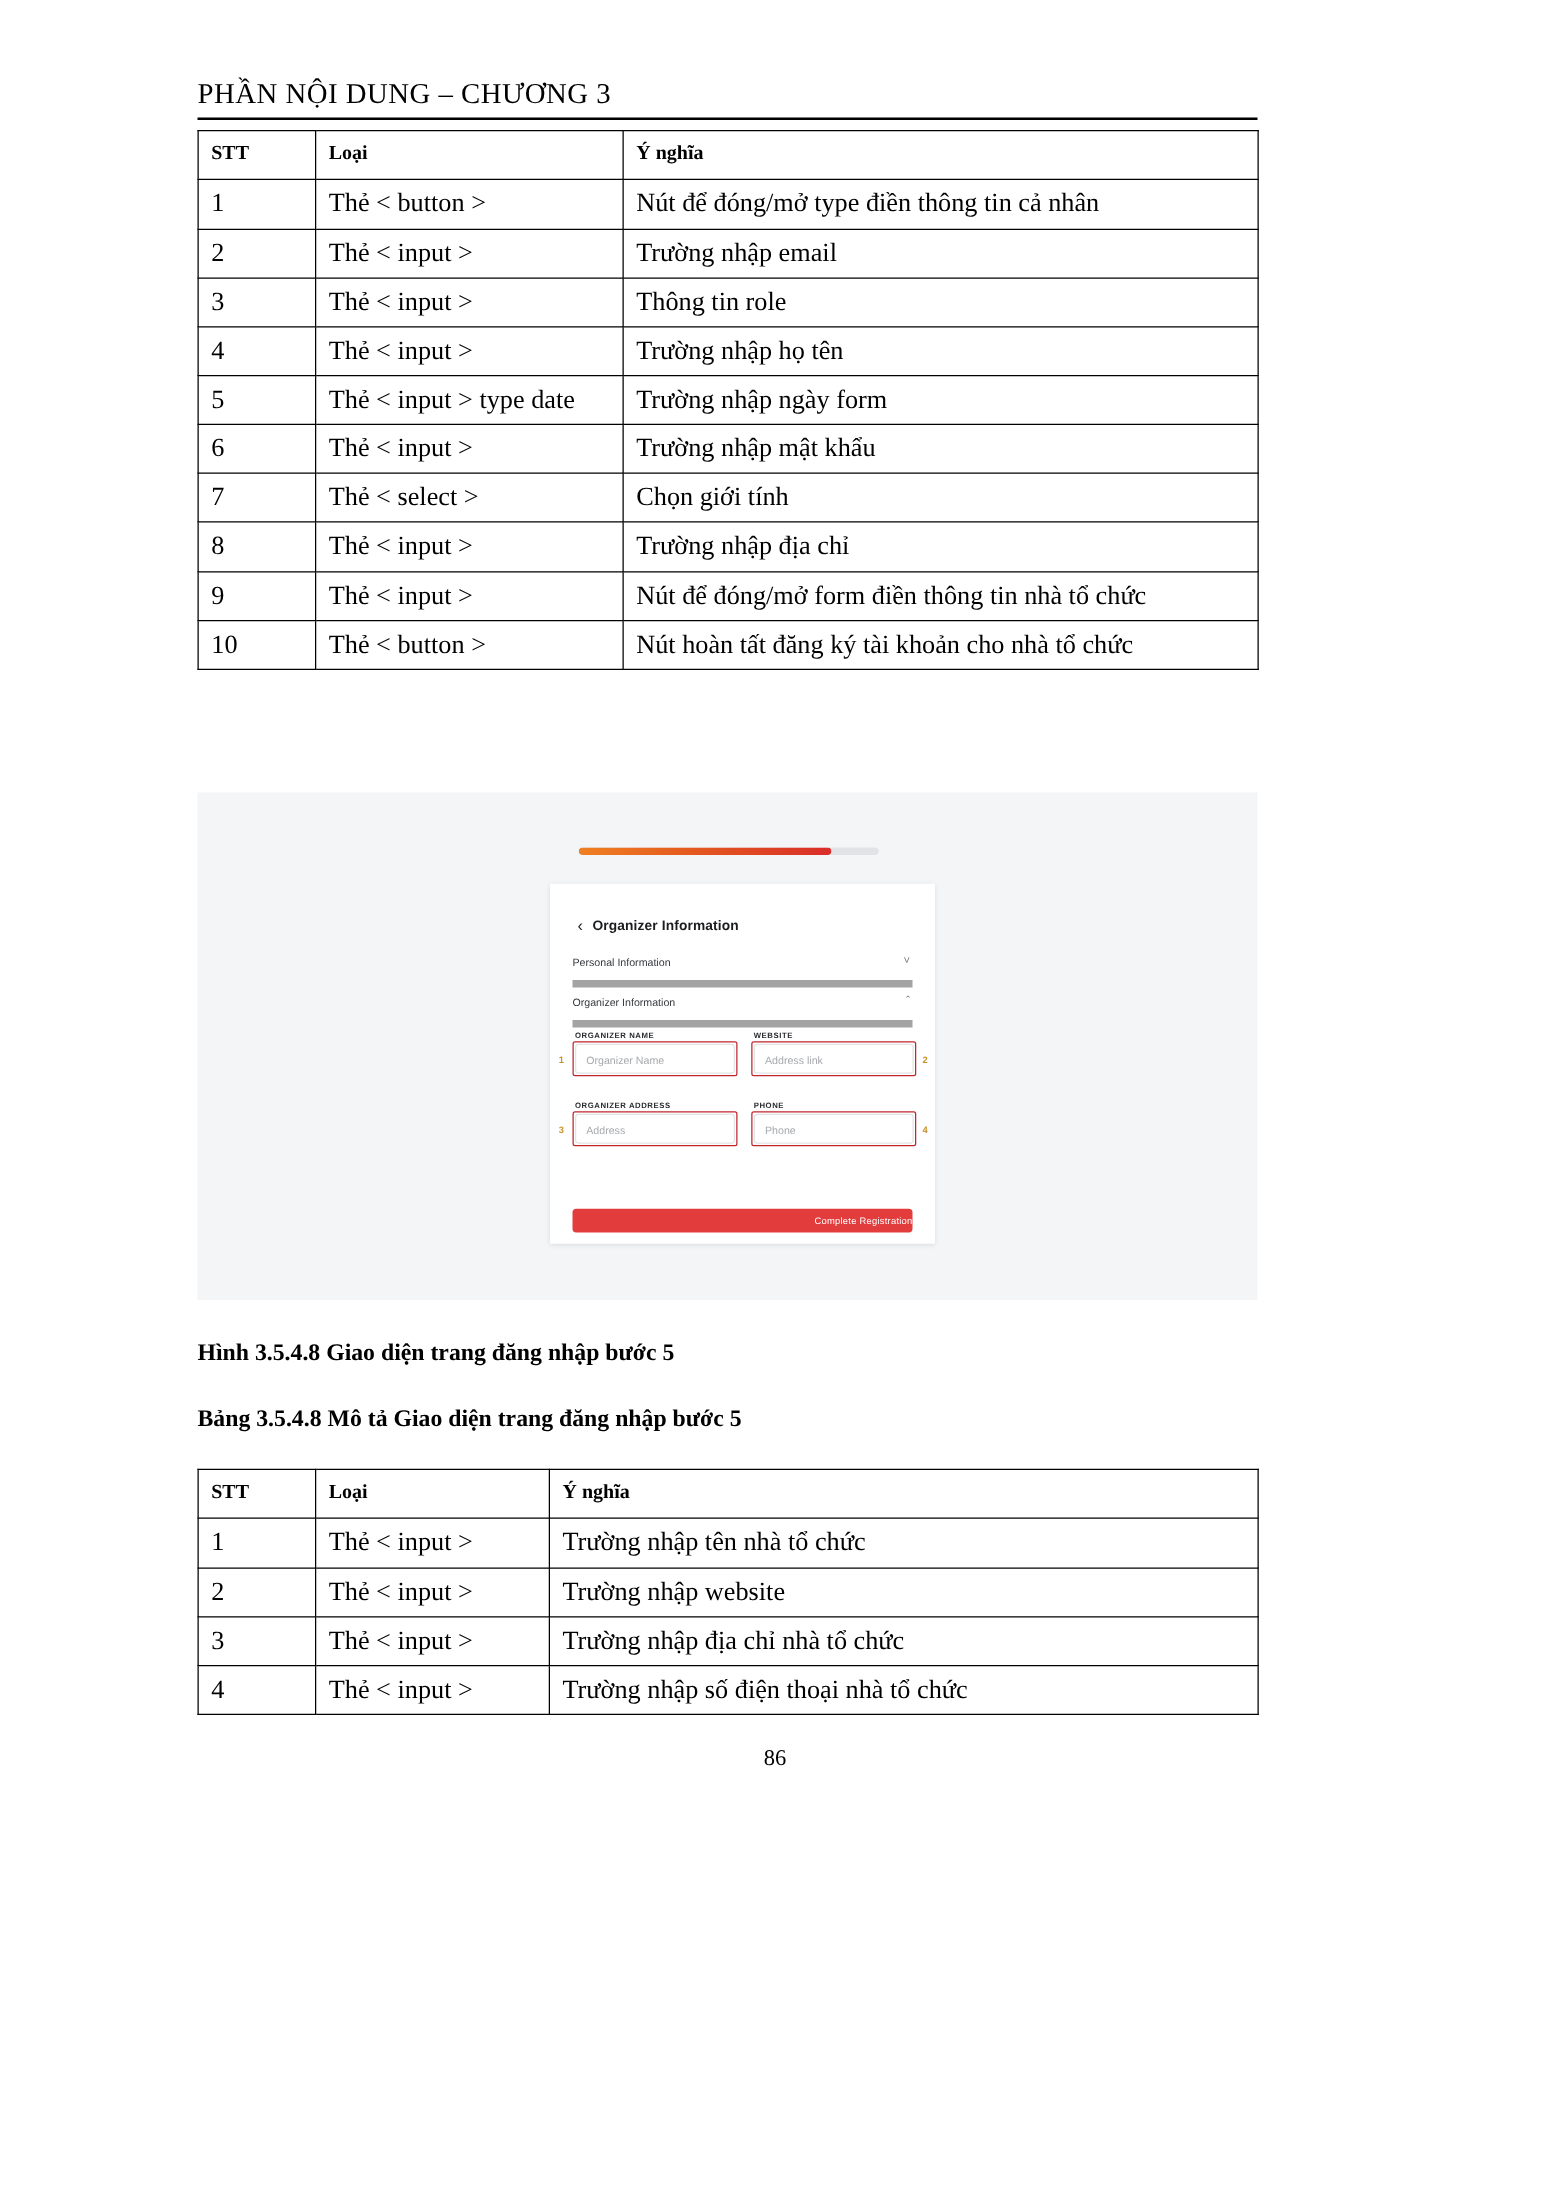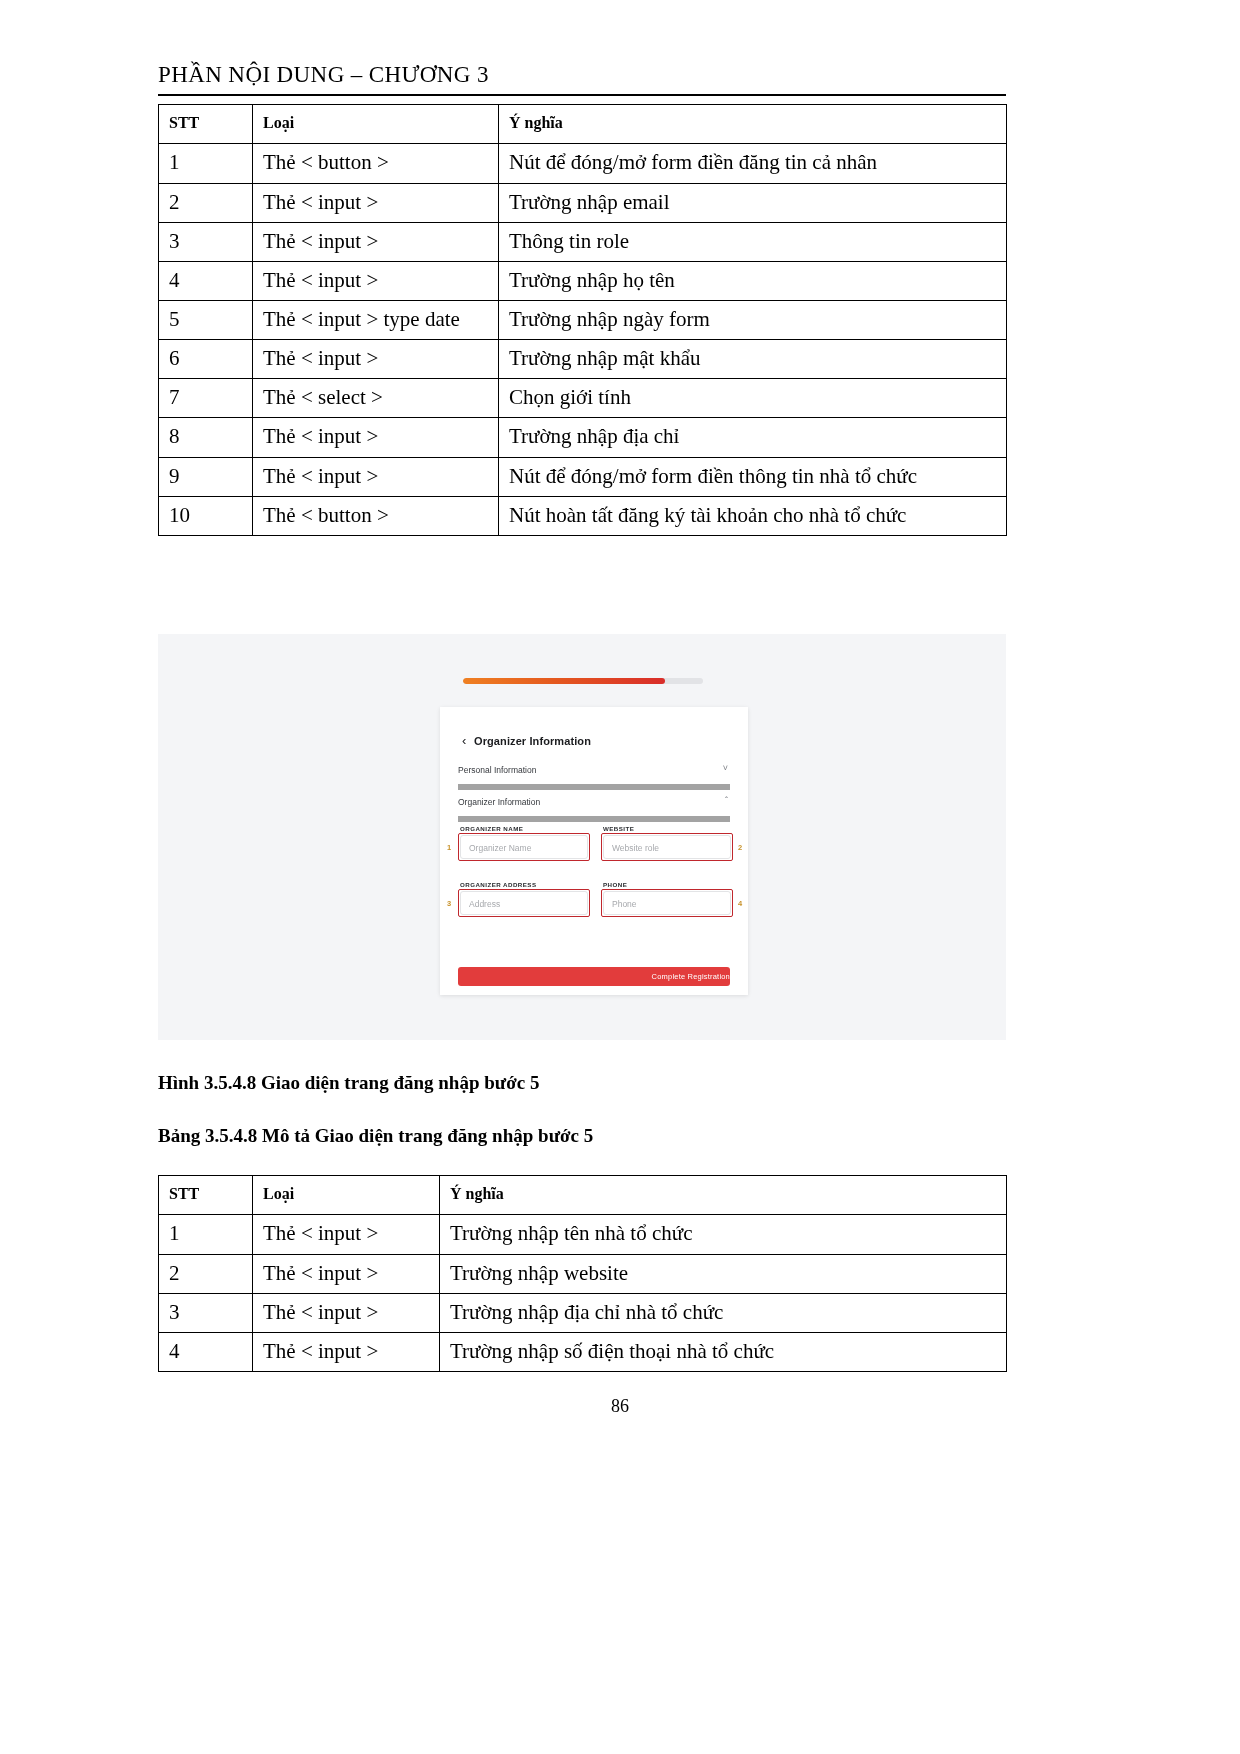--- a/index.html
+++ b/index.html
@@ -191,21 +191,21 @@
       <tr>
         <th>STT</th>
         <th>Loại</th>
         <th>Ý nghĩa</th>
       </tr>
     </thead>
     <tbody>
       <tr>
         <td>1</td>
         <td>Thẻ &lt; button &gt;</td>
-        <td>Nút để đóng/mở form điền đăng tin cả nhân</td>
+        <td>Nút để đóng/mở type điền thông tin cả nhân</td>
       </tr>
       <tr>
         <td>2</td>
         <td>Thẻ &lt; input &gt;</td>
         <td>Trường nhập email</td>
       </tr>
       <tr>
         <td>3</td>
         <td>Thẻ &lt; input &gt;</td>
         <td>Thông tin role</td>
@@ -272,21 +272,21 @@
           <span>Organizer Information</span>
           <span class="acc-caret">ˆ</span>
         </div>
 
         <div class="field-label" style="left:20px; top:118px;">ORGANIZER NAME</div>
         <div class="field-input" style="left:20px; top:128px; width:128px;">Organizer Name</div>
         <div class="anno-box" style="left:18px; top:126px; width:132px; height:28px;"></div>
         <div class="anno-num" style="left:7px; top:136px;">1</div>
 
         <div class="field-label" style="left:163px; top:118px;">WEBSITE</div>
-        <div class="field-input" style="left:163px; top:128px; width:128px;">Website role</div>
+        <div class="field-input" style="left:163px; top:128px; width:128px;">Address link</div>
         <div class="anno-box" style="left:161px; top:126px; width:132px; height:28px;"></div>
         <div class="anno-num" style="left:298px; top:136px;">2</div>
 
         <div class="field-label" style="left:20px; top:174px;">ORGANIZER ADDRESS</div>
         <div class="field-input" style="left:20px; top:184px; width:128px;">Address</div>
         <div class="anno-box" style="left:18px; top:182px; width:132px; height:28px;"></div>
         <div class="anno-num" style="left:7px; top:192px;">3</div>
 
         <div class="field-label" style="left:163px; top:174px;">PHONE</div>
         <div class="field-input" style="left:163px; top:184px; width:128px;">Phone</div>

